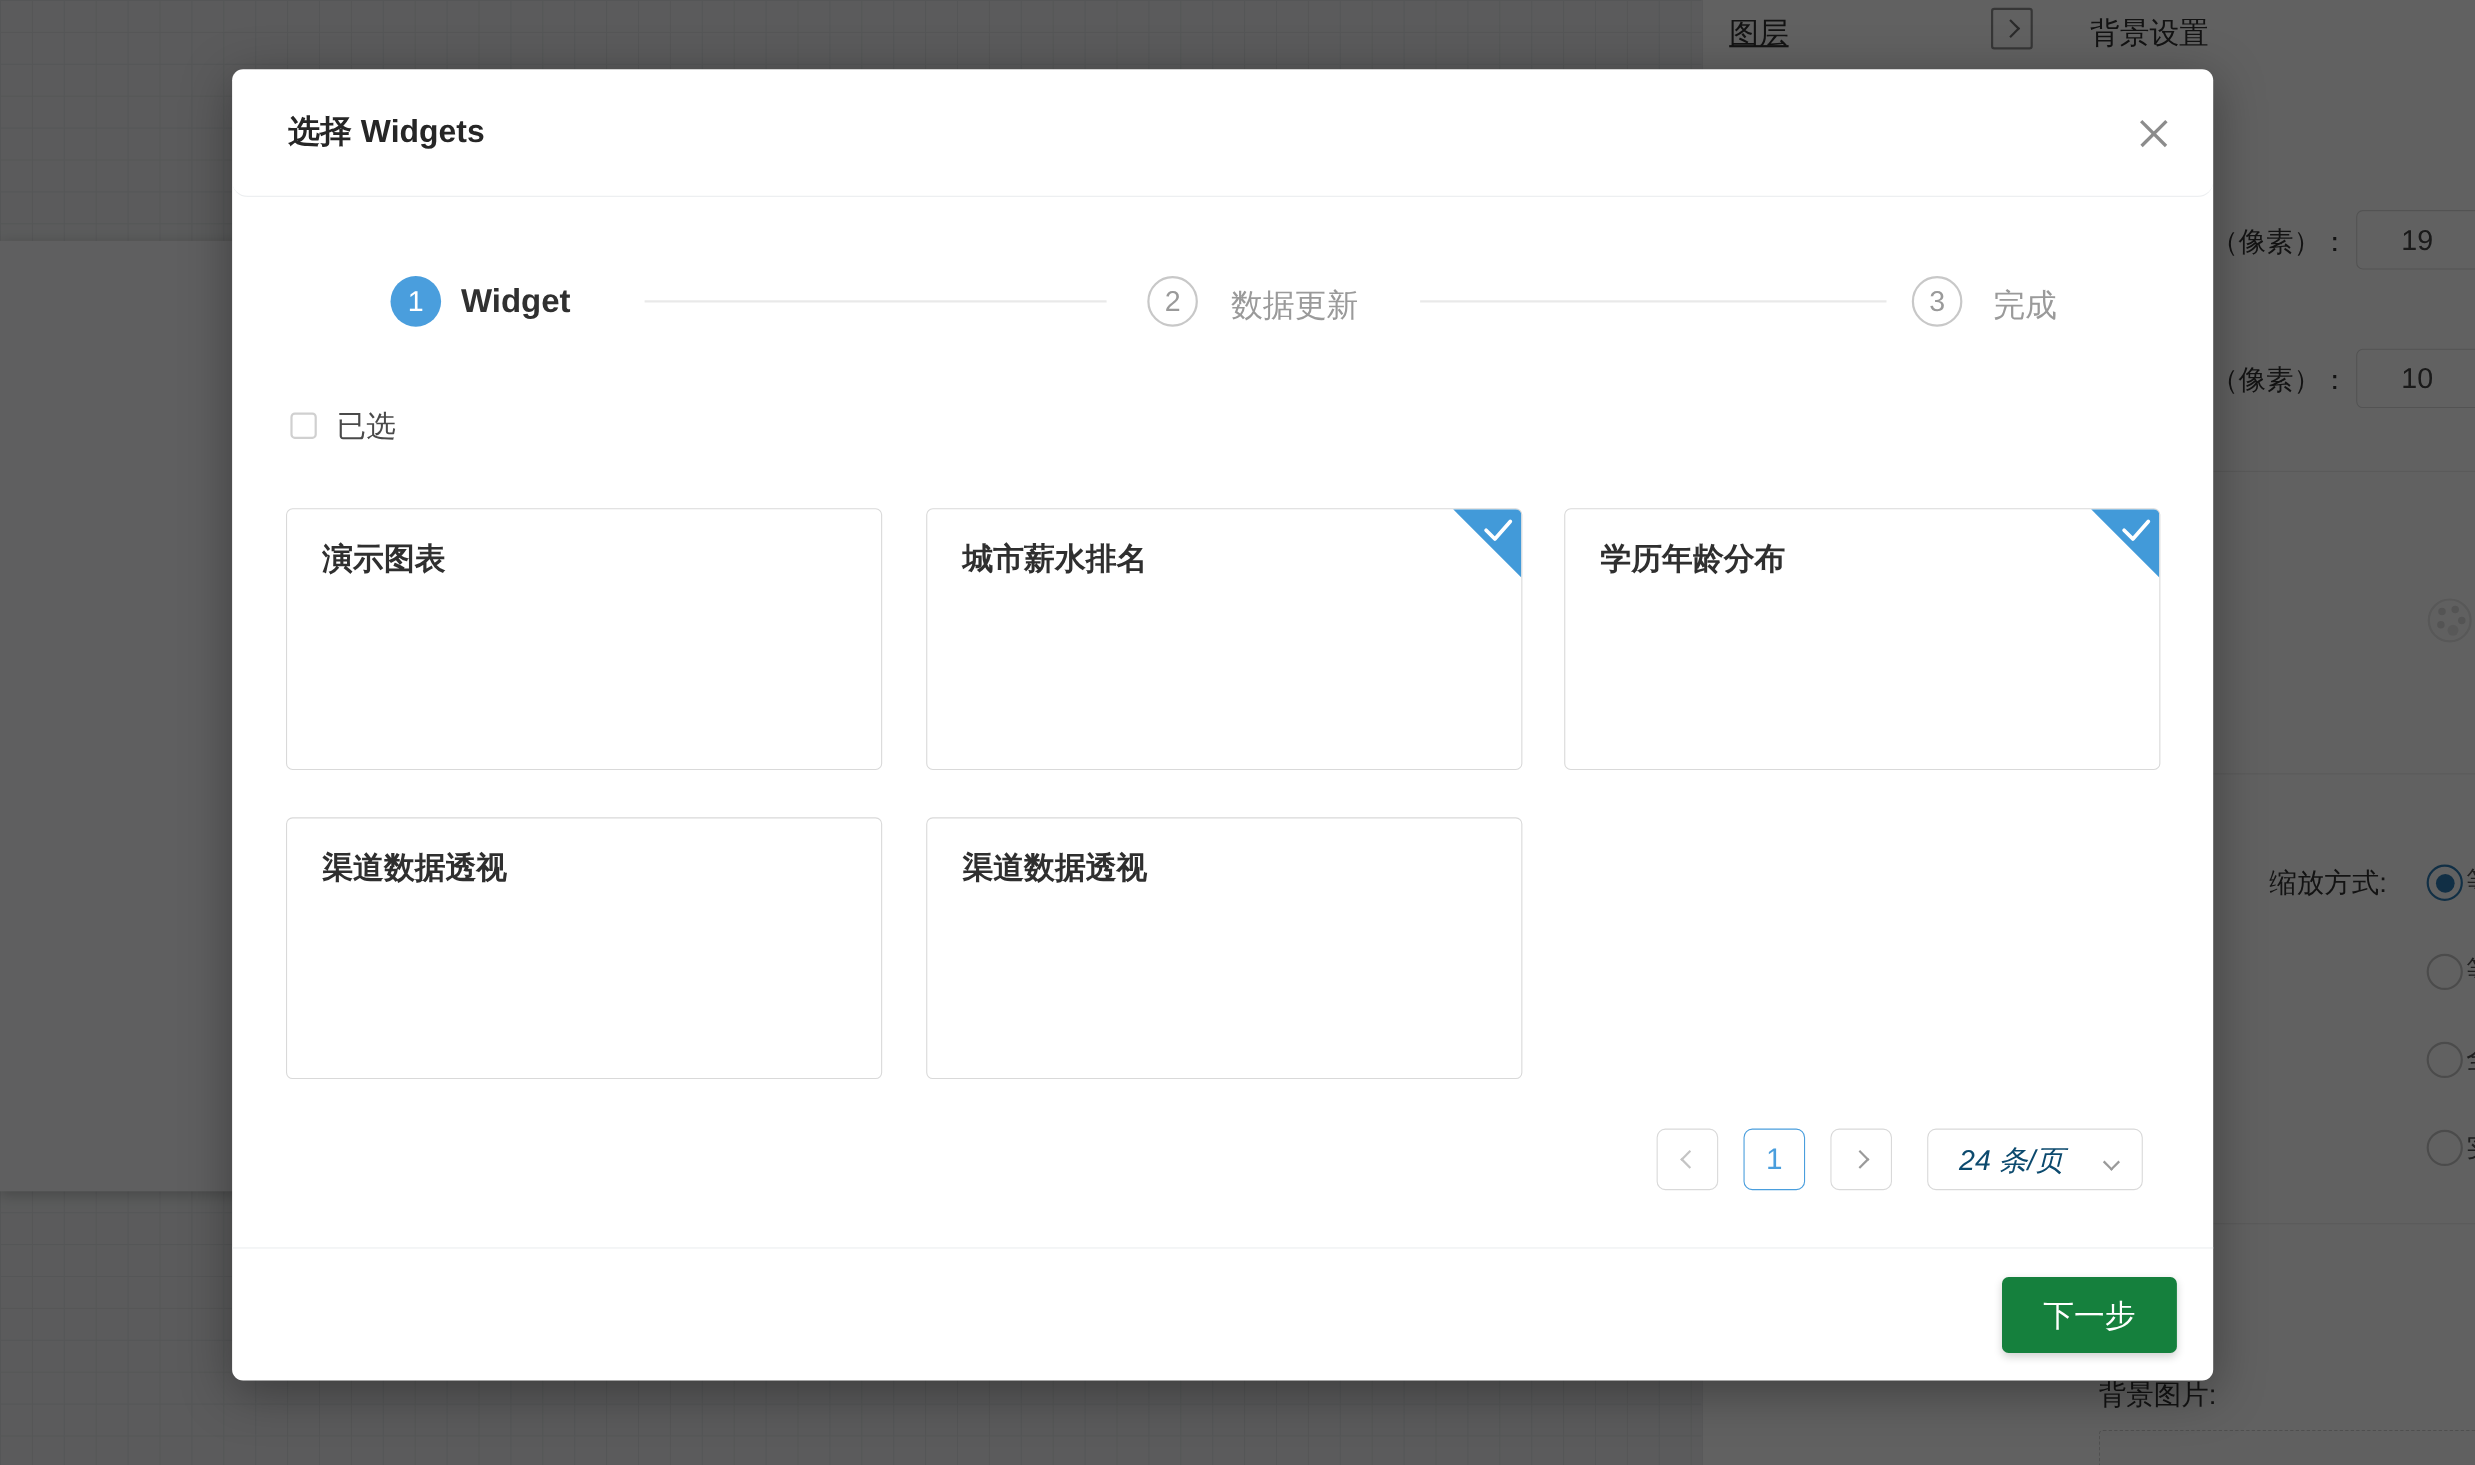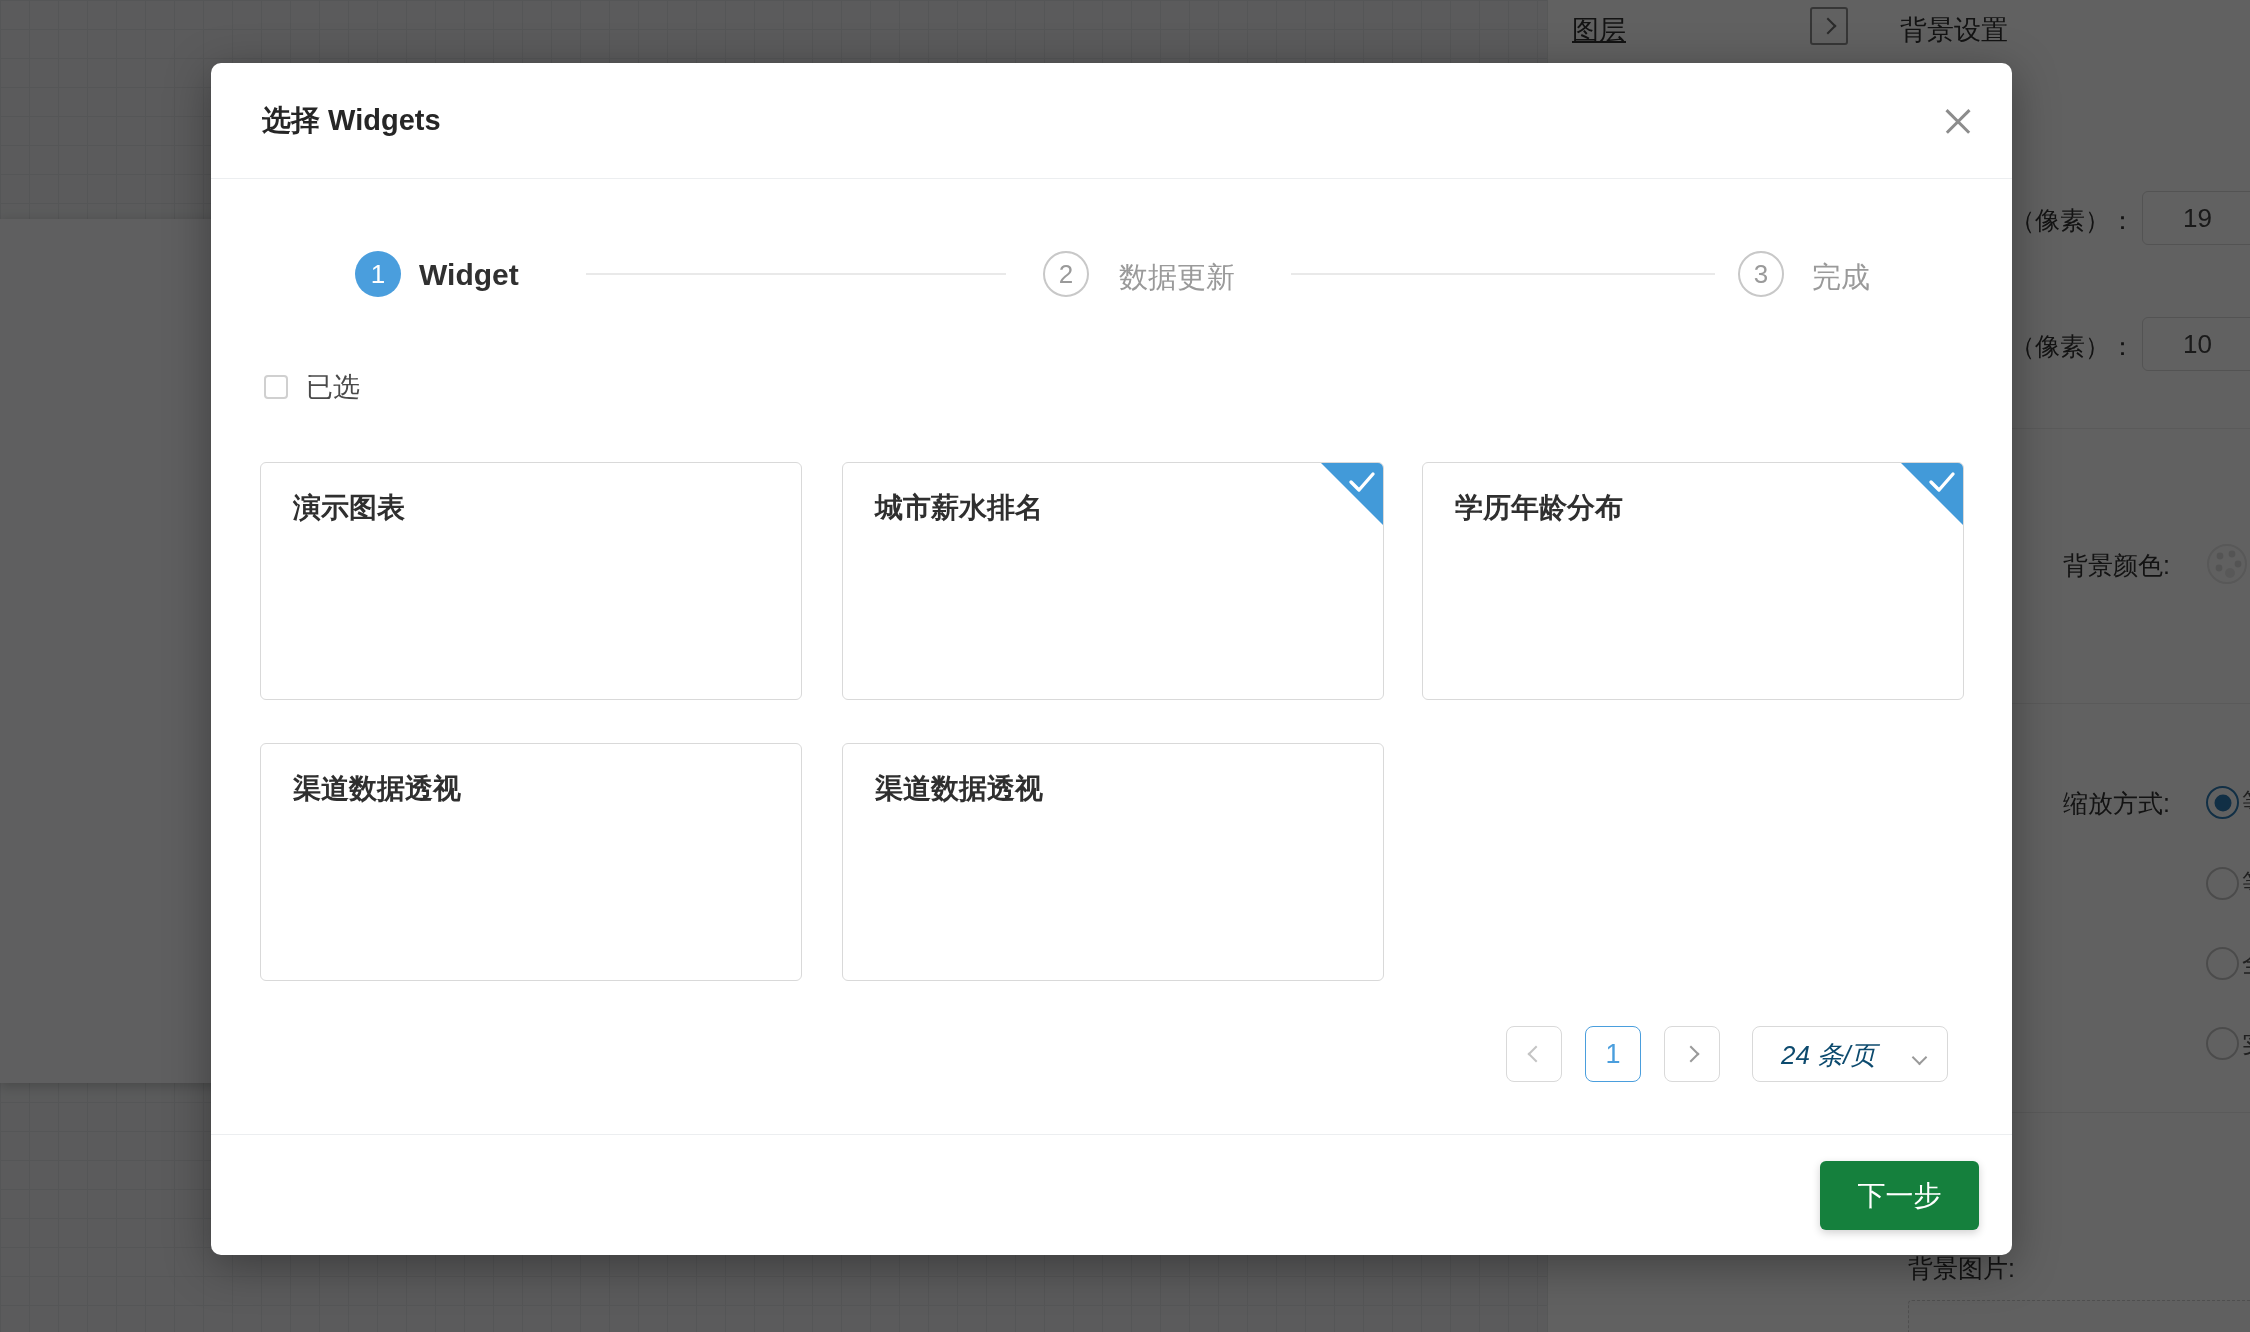--- a/index.html
+++ b/index.html
@@ -41,21 +41,21 @@
   .upload-box{position:absolute;left:28px;top:1300px;width:430px;height:120px;
     border:1px dashed #cfcfcf;border-radius:4px;background:#fdfdfd;}
   .palette-icon{position:absolute;left:326px;top:543px;}
 
   
   .overlay{position:absolute;inset:0;background:rgba(0,0,0,.62);}
 
   
   .dialog{position:absolute;left:211px;top:63px;width:1801px;height:1192px;background:#fff;
     border-radius:10px;box-shadow:0 10px 45px rgba(0,0,0,.35);}
-  .dlg-header{position:absolute;left:0;top:0;right:0;height:115px;border-bottom:1px solid #eceef0;}
+  .dlg-header{position:absolute;left:0;top:0;right:0;height:115px;border-bottom:1px solid #eceef0;border-radius:14px;}
   .dlg-title{position:absolute;left:51px;top:0;height:115px;line-height:115px;
     font-size:29px;font-weight:600;color:#262626;}
   .close-btn{position:absolute;right:32px;top:36px;width:44px;height:44px;cursor:pointer;}
   .close-btn::before,.close-btn::after{content:"";position:absolute;left:6px;top:21px;width:32px;height:2.5px;
     background:#8c8c8c;}
   .close-btn::before{transform:rotate(45deg);}
   .close-btn::after{transform:rotate(-45deg);}
 
   
   .step-circle{position:absolute;width:46px;height:46px;border-radius:50%;box-sizing:border-box;
@@ -128,21 +128,20 @@
       <div class="settings-title">背景设置</div>
 
       <div class="s-label" style="top:192px;">宽度（像素）：</div>
       <input class="s-input" style="top: 191px;" value="19">
 
       <div class="s-label" style="top:318px;">高度（像素）：</div>
       <input class="s-input" style="top: 317px;" value="10">
 
       <div class="sdiv" style="top:428px;"></div>
 
-      <div class="s-label wide" style="top:537px;">背景颜色:</div>
       <div class="palette-icon">
         <svg width="42" height="42" viewBox="0 0 42 42">
           <circle cx="21" cy="21" r="19" fill="#fcfcfc" stroke="#e6e6e6" stroke-width="2"></circle>
           <circle cx="14" cy="13" r="3.4" fill="#dcdcdc"></circle>
           <circle cx="26" cy="11" r="3.4" fill="#dcdcdc"></circle>
           <circle cx="32" cy="21" r="3.4" fill="#dcdcdc"></circle>
           <circle cx="13" cy="25" r="3.4" fill="#dcdcdc"></circle>
           <circle cx="24" cy="30" r="5" fill="#e8e8e8"></circle>
         </svg>
       </div>

